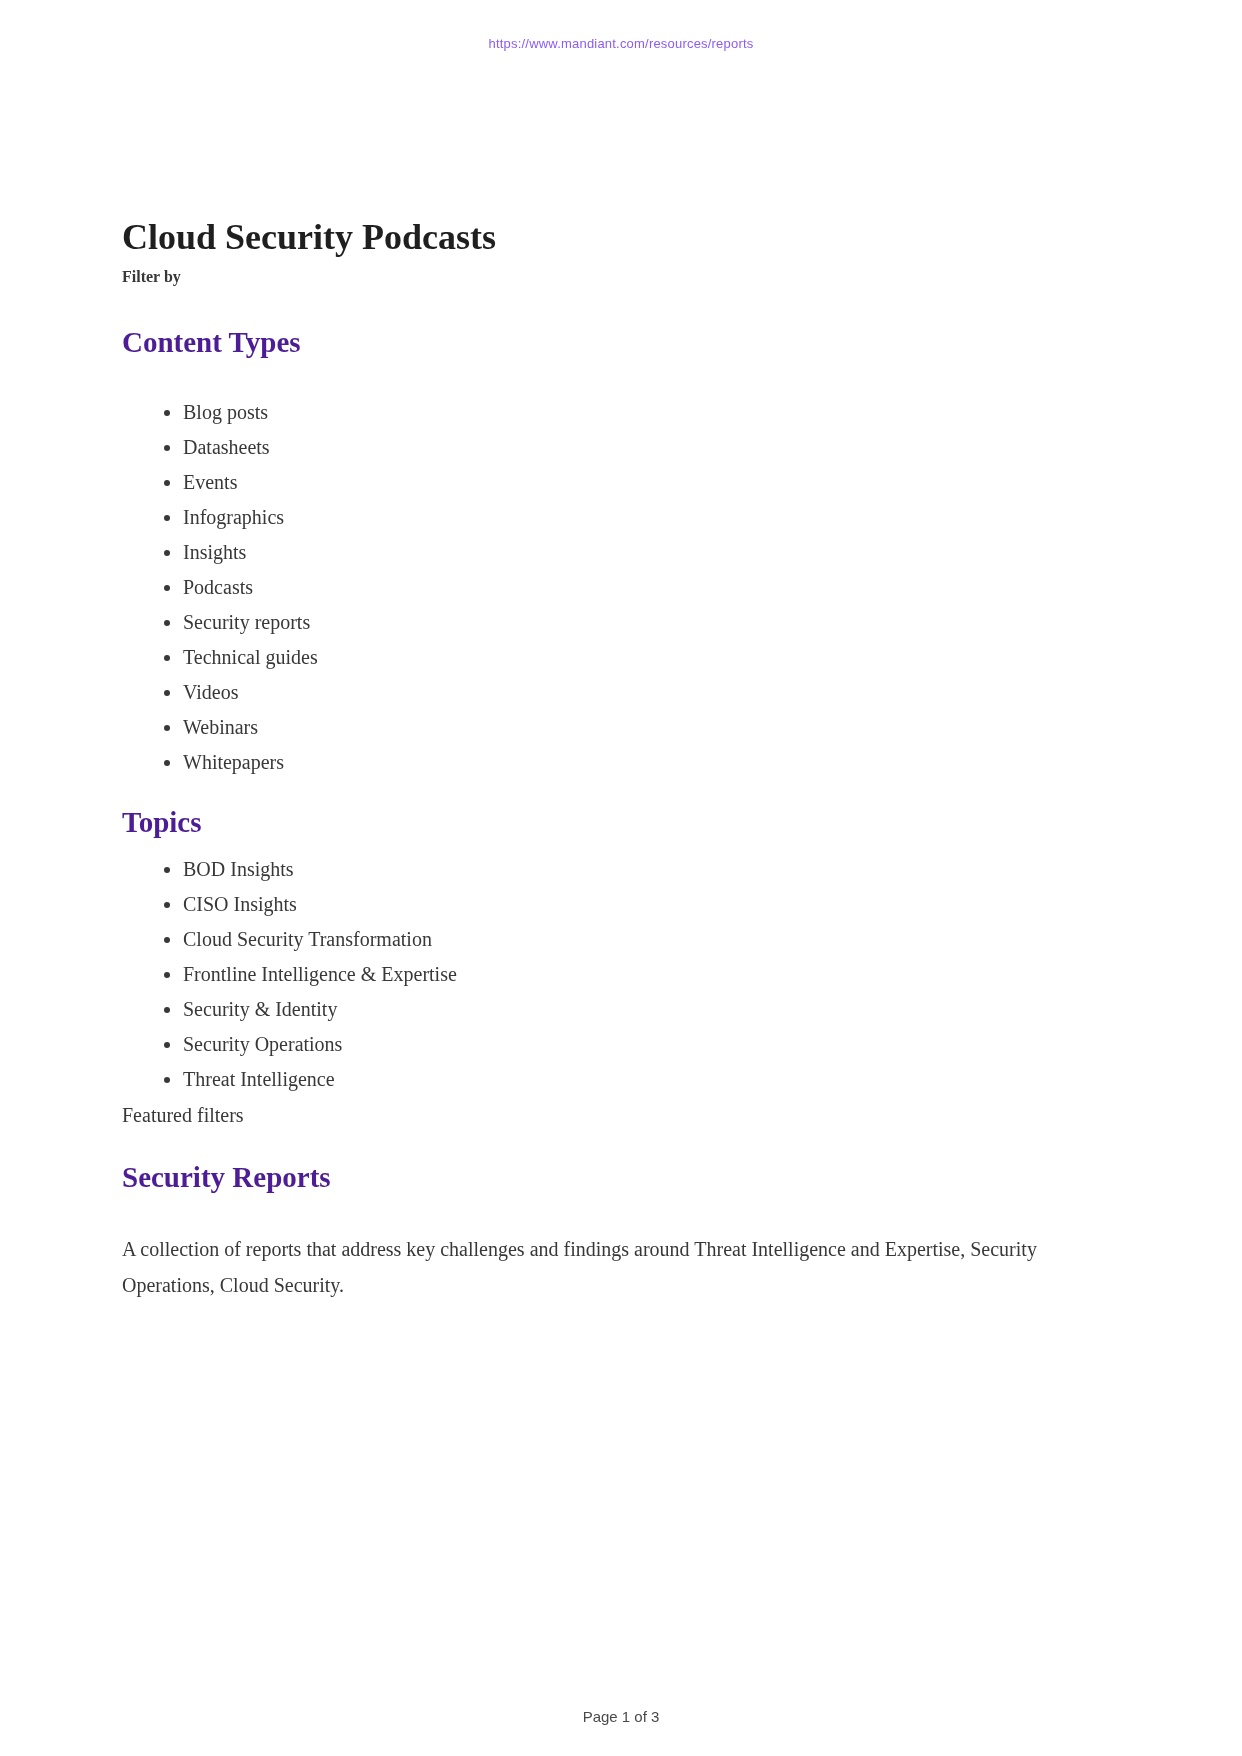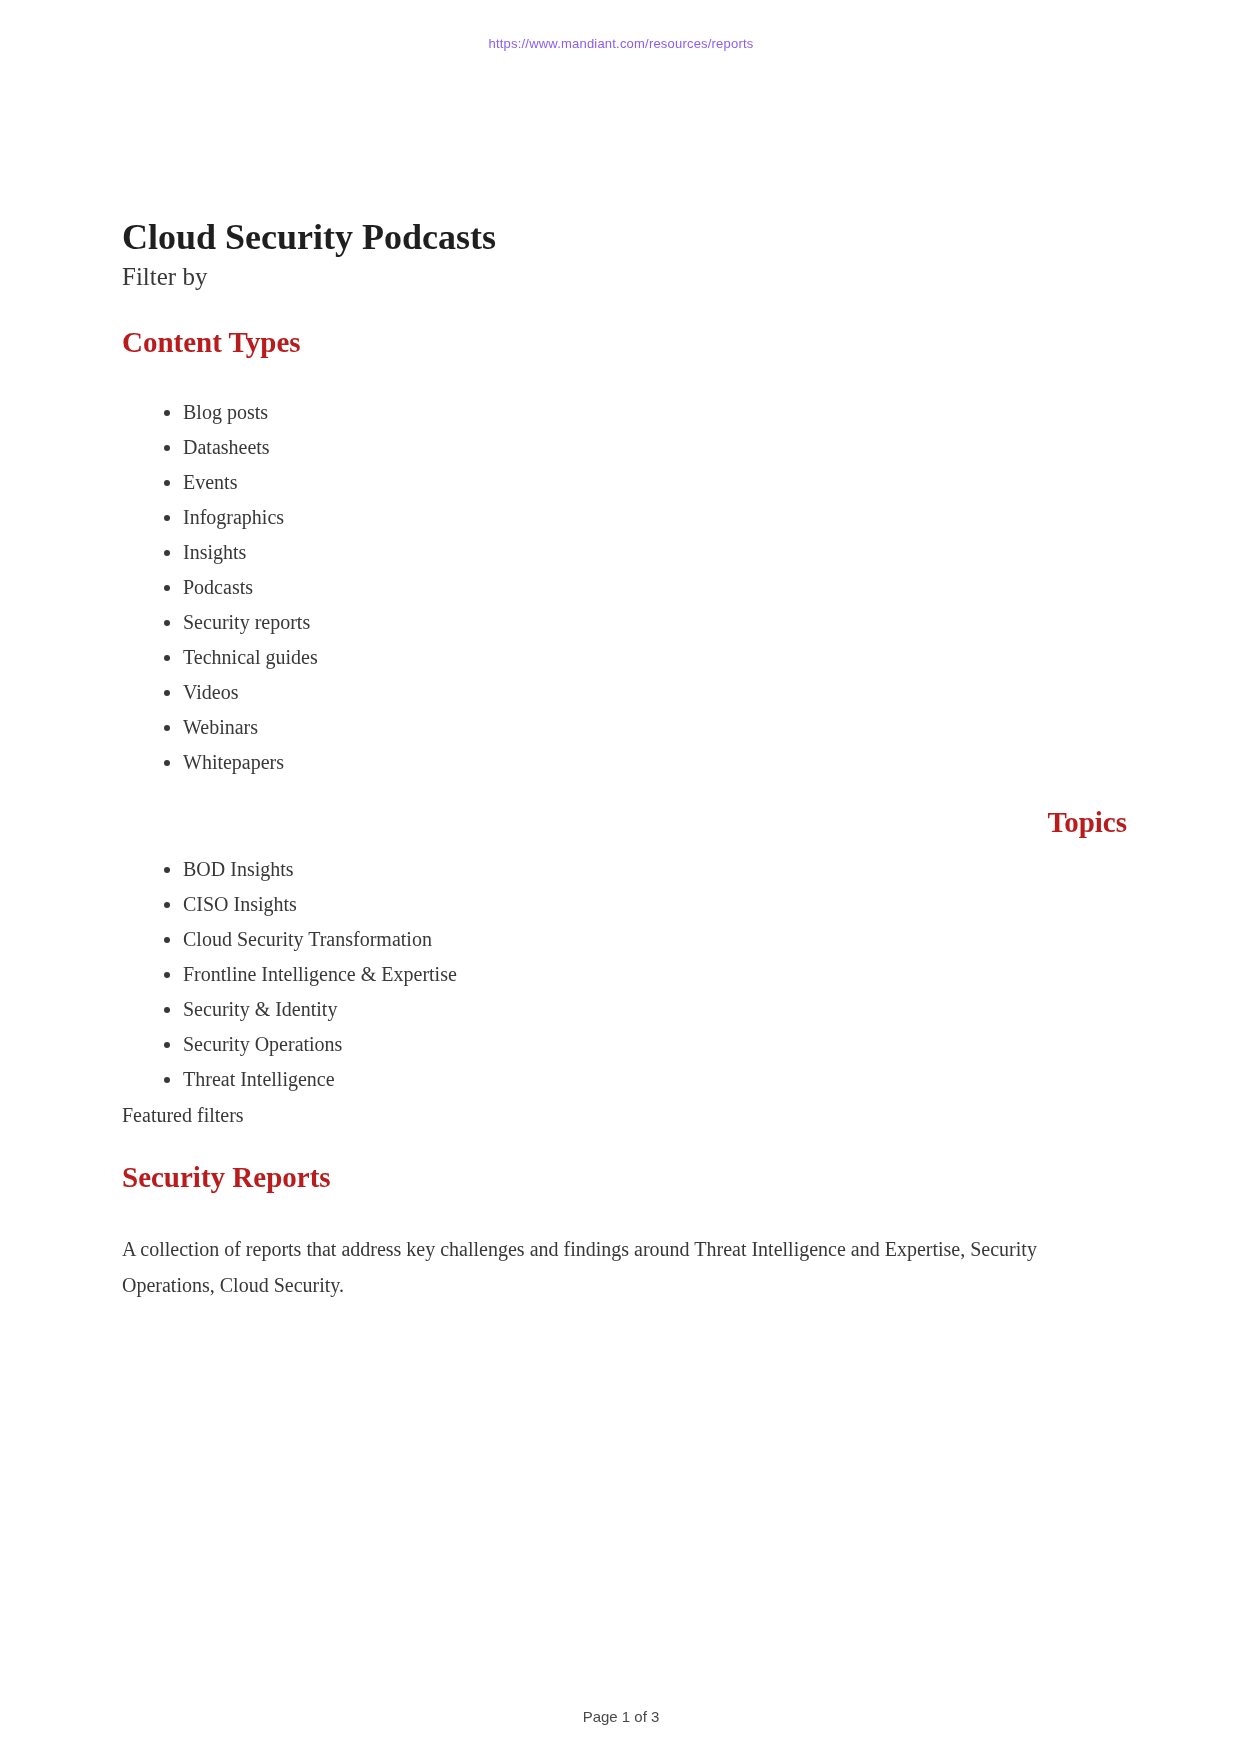--- a/index.html
+++ b/index.html
@@ -43,36 +43,36 @@
     line-height: 1.2;
     font-weight: bold;
     color: #1f1f1f;
   }
   .archived {
     margin-top: 20px;
     font-size: 20px;
     line-height: 36px;
     color: #8d8d8d;
   }
-  .filter-by { margin-top: 15px; font-size: 25px; line-height: 36px; }
+  .filter-by { margin-top: 15px; font-size: 16px; line-height: 36px; font-weight: bold; }
   h2.sec-heading {
     font-size: 29px;
     line-height: 1.2;
     font-weight: bold;
-    color: #b91c1c;
+    color: #4c1d95;
   }
   h2.h-content-types { margin-top: 30px; }
   ul.bullet-list {
     list-style: disc outside;
     padding-left: 61px;
     font-size: 20px;
     line-height: 35px;
   }
   ul.ct-list { margin-top: 35px; }
-  h2.h-topics { margin-top: 25px; text-align: right; }
+  h2.h-topics { margin-top: 25px; }
   ul.topics-list { margin-top: 12px; }
   .featured { margin-top: 20px; font-size: 20px; line-height: 36px; }
   h2.h-tii { margin-top: 28px; }
   p.tii-desc { margin-top: 28px; font-size: 20px; line-height: 36px; }
   h2.h-sr { margin-top: 27px; }
   p.sr-desc { margin-top: 36px; font-size: 20px; line-height: 36px; }
   ul.links-list { margin-top: 27px; }
   ul.links-list a {
     color: #0000ee;
     text-decoration: underline;

